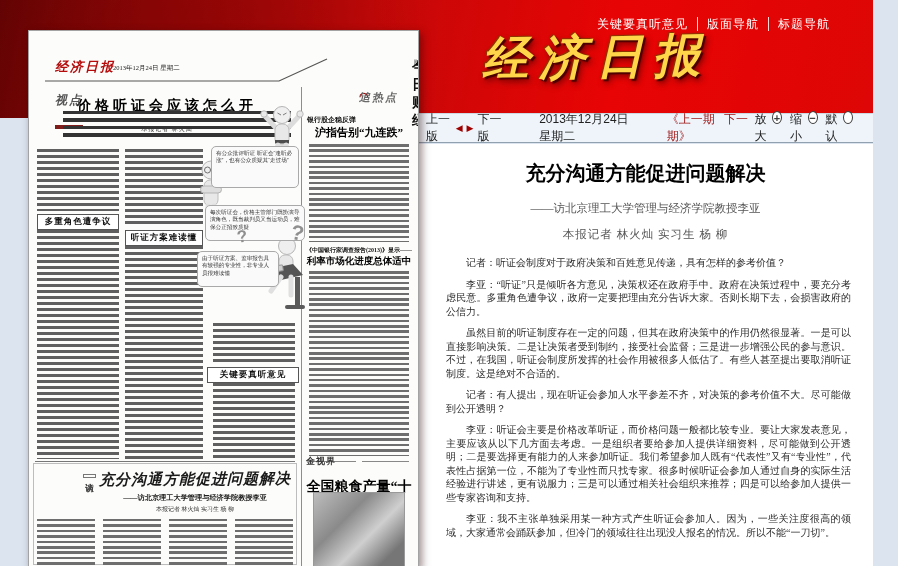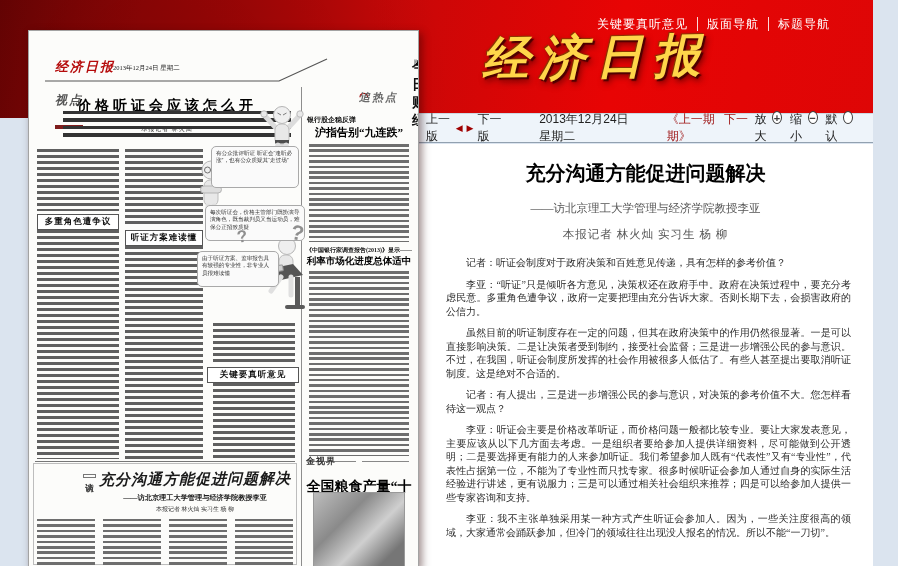--- a/index.html
+++ b/index.html
@@ -139,21 +139,21 @@
 </div>
 
 <div class="reader">
   <div class="reader-title">充分沟通方能促进问题解决</div>
   <div class="reader-sub">——访北京理工大学管理与经济学院教授李亚</div>
   <div class="reader-byline">本报记者 林火灿 实习生 杨 柳</div>
   <div class="reader-body">
     <p>记者：听证会制度对于政府决策和百姓意见传递，具有怎样的参考价值？</p>
     <p>李亚：“听证”只是倾听各方意见，决策权还在政府手中。政府在决策过程中，要充分考虑民意。多重角色遭争议，政府一定要把理由充分告诉大家。否则长期下去，会损害政府的公信力。</p>
     <p>虽然目前的听证制度存在一定的问题，但其在政府决策中的作用仍然很显著。一是可以直接影响决策。二是让决策者受到制约，接受社会监督；三是进一步增强公民的参与意识。不过，在我国，听证会制度所发挥的社会作用被很多人低估了。有些人甚至提出要取消听证制度。这是绝对不合适的。</p>
-    <p>记者：有人提出，三是进一步增强公民的参与意识，对决策的参考价值不大。您怎样看待这一观点？</p>
+    <p>记者：有人提出，现在听证会参加人水平参差不齐，对决策的参考价值不大。尽可能做到公开透明？</p>
     <p>李亚：听证会主要是价格改革听证，而价格问题一般都比较专业。要让大家发表意见，主要应该从以下几方面去考虑。一是组织者要给参加人提供详细资料，尽可能做到公开透明；二是要选择更有能力的人来参加听证。我们希望参加人既有“代表性”又有“专业性”，代表性占据第一位，不能为了专业性而只找专家。很多时候听证会参加人通过自身的实际生活经验进行讲述，更有说服力；三是可以通过相关社会组织来推荐；四是可以给参加人提供一些专家咨询和支持。</p>
     <p>李亚：我不主张单独采用某一种方式产生听证会参加人。因为，一些关注度很高的领域，大家通常会踊跃参加，但冷门的领域往往出现没人报名的情况。所以不能“一刀切”。</p>
   </div>
 </div>
 
 <div class="np">
 
   <div class="np-brand">经济日报</div>
   <div class="np-date">2013年12月24日 星期二</div>
   <svg class="np-foldline">

